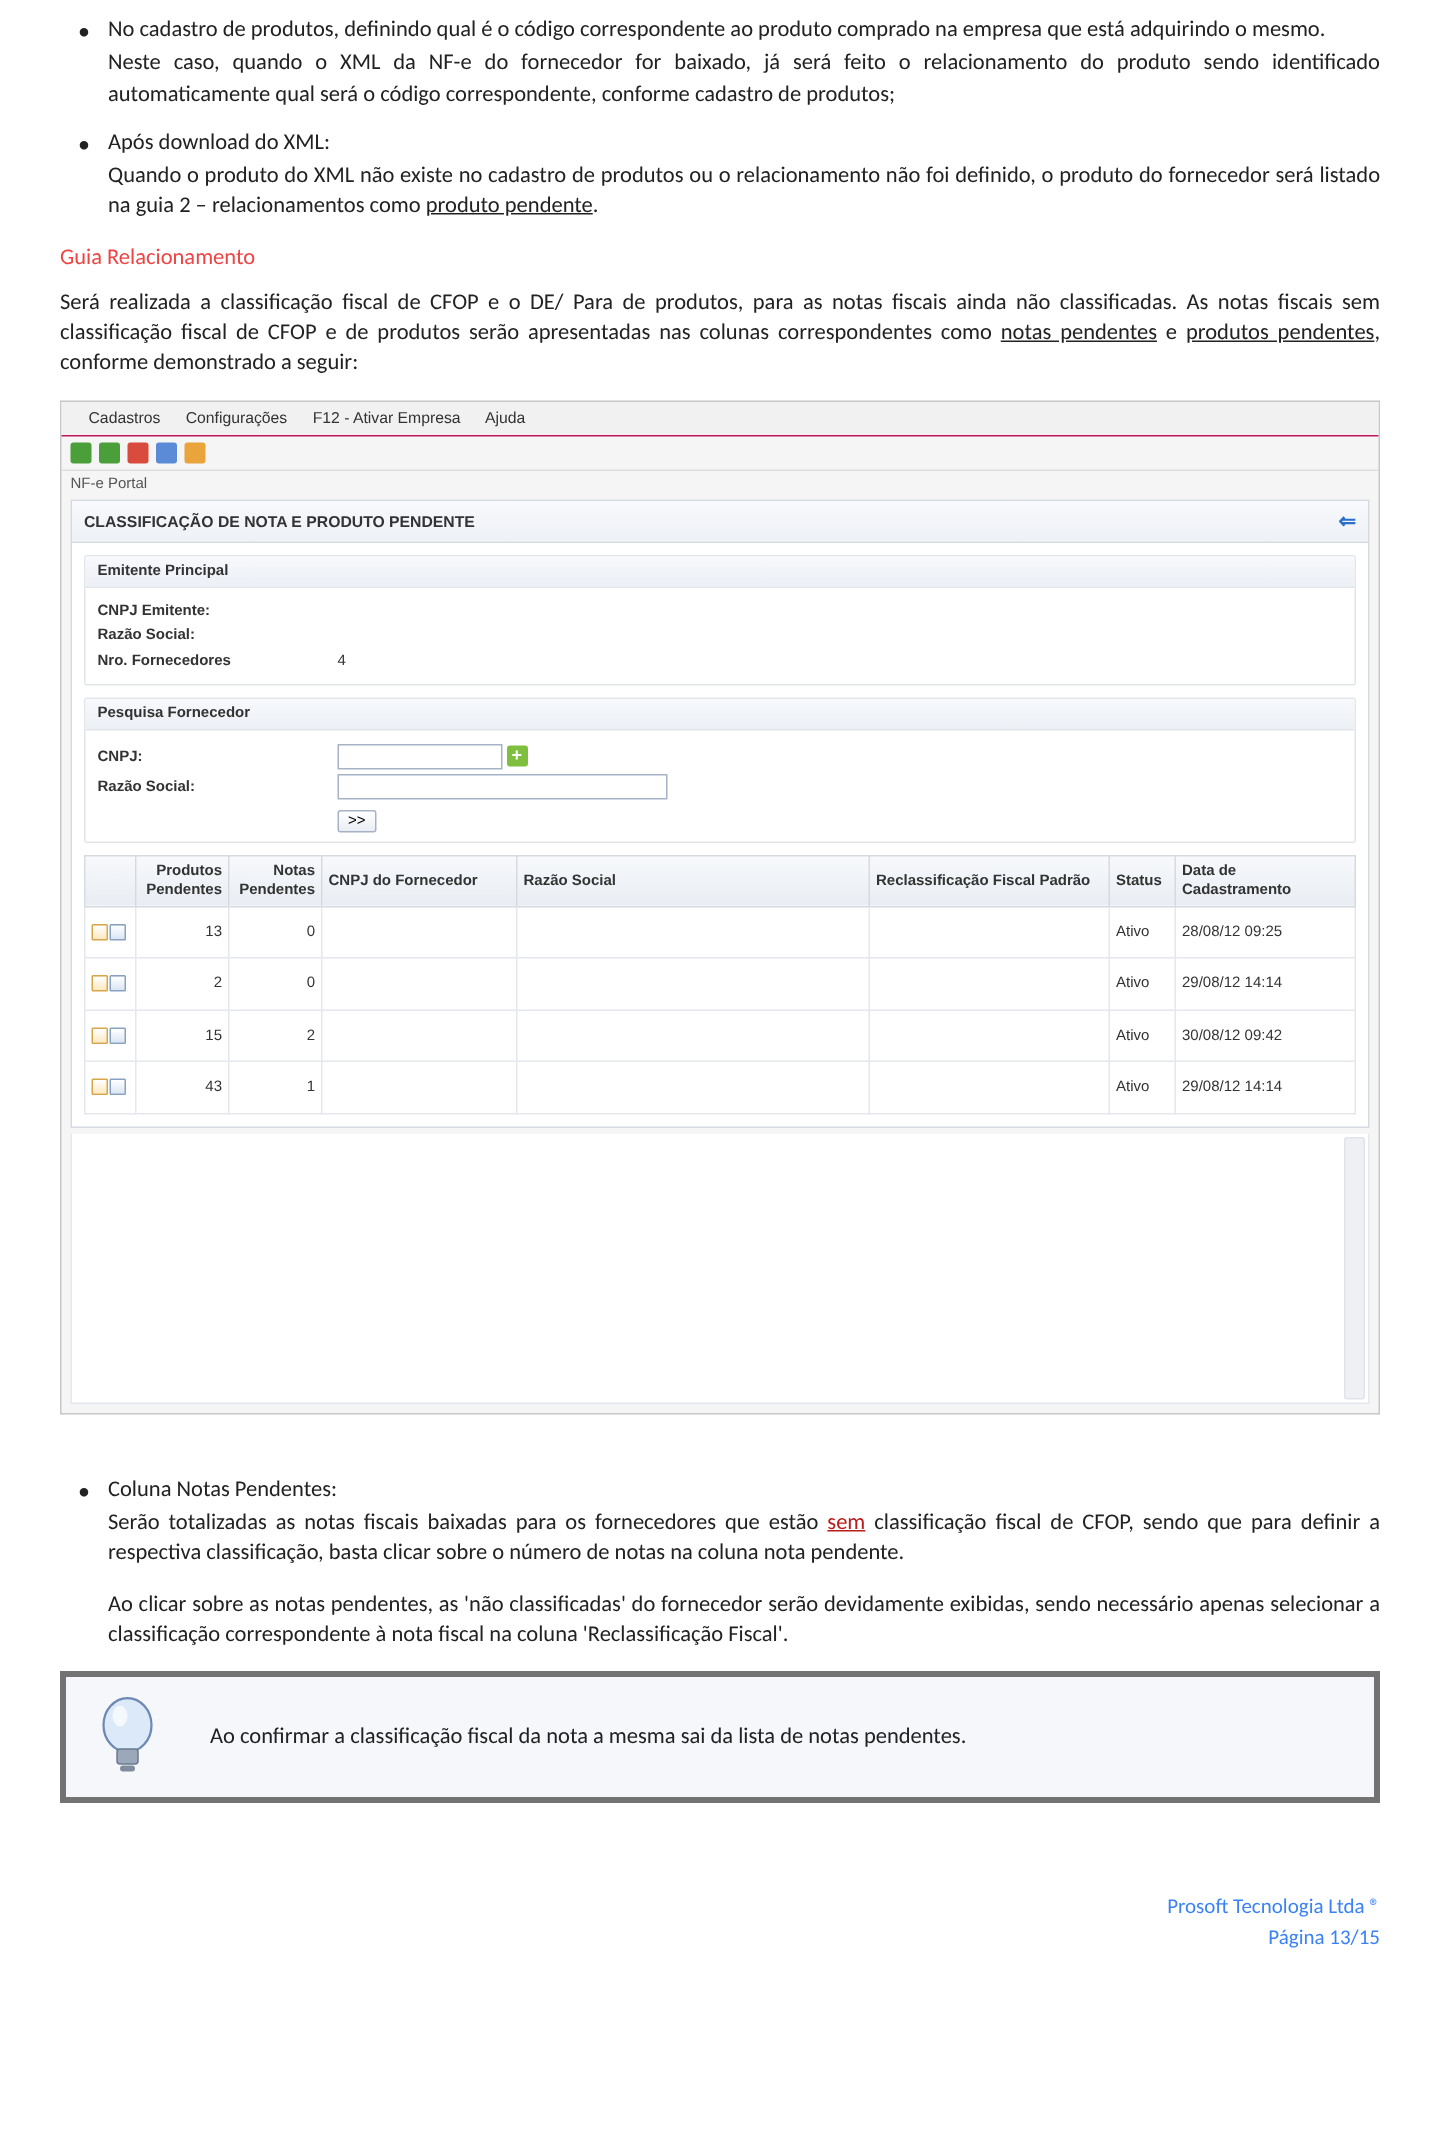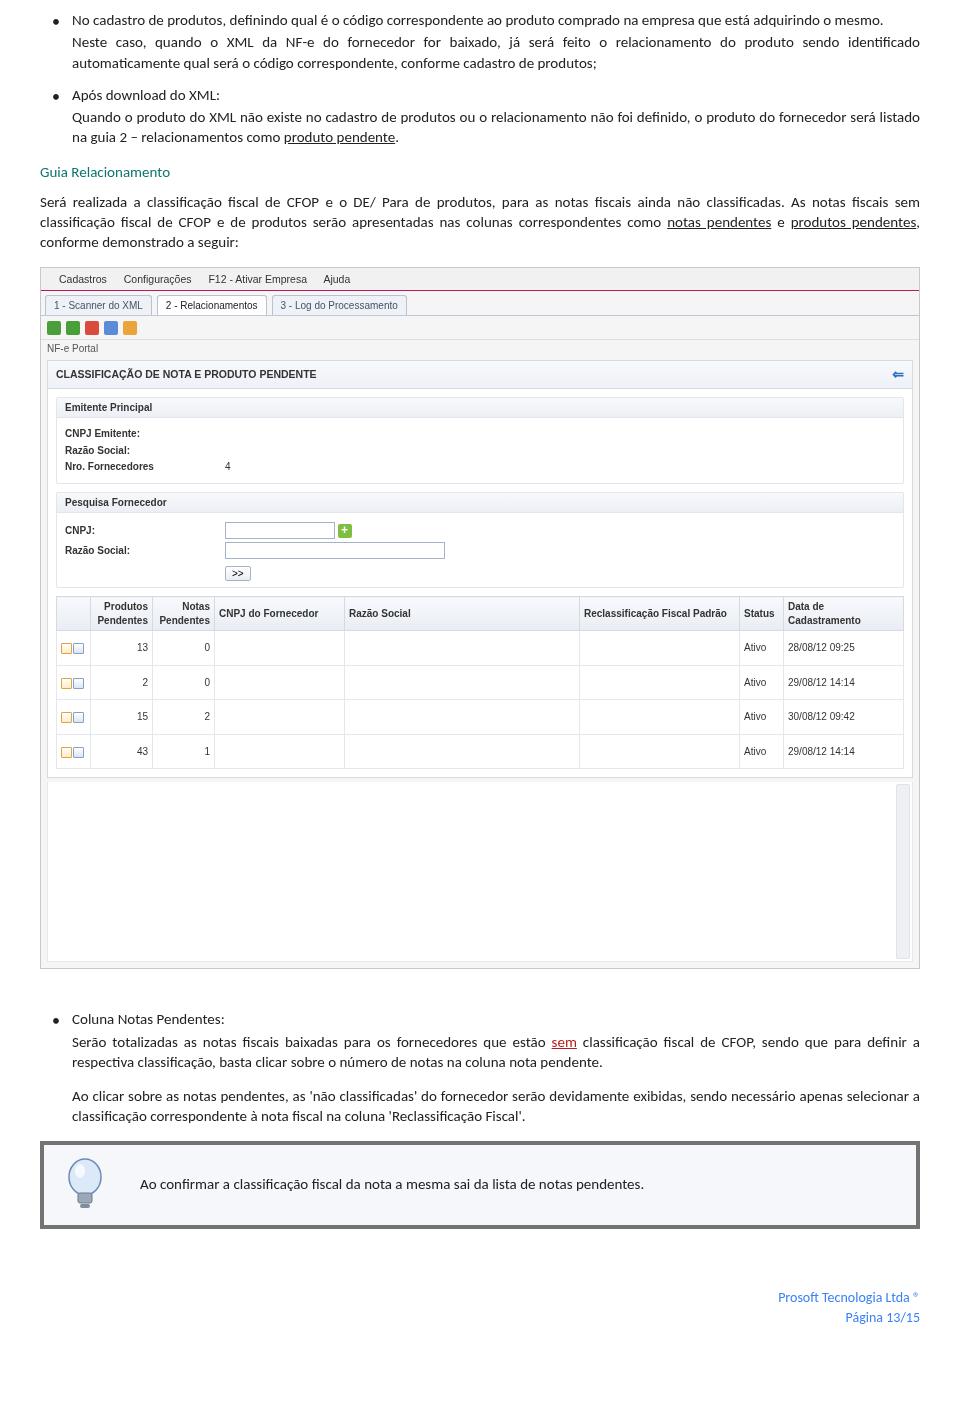--- a/index.html
+++ b/index.html
@@ -14,21 +14,21 @@
   }
   ul { list-style: none; padding-left: 32px; margin-bottom: 14px; }
   ul li { position: relative; text-align: justify; }
   ul li .bullet {
     position: absolute;
     left: -20px;
     top: 1px;
     font-size: 16px;
   }
   .para { text-align: justify; margin-top: 2px; }
-  .section-heading { font-size: 15px; color: #0f766e; margin: 8px 0 10px 0; }
+  .section-heading { font-size: 15px; color: #ef4444; margin: 8px 0 10px 0; }
   .body-para { text-align: justify; margin-bottom: 14px; }
   .uline { text-decoration: underline; }
   .red-uline { color: #b91c1c; text-decoration: underline; }
 
   
   .app {
     border: 1px solid #c8c8c8;
     background: #f5f5f5;
     font-family: Tahoma, Verdana, Arial, sans-serif;
     font-size: 10.5px;
@@ -167,25 +167,20 @@
 <div class="body-para">
   <span>Será realizada a classificação fiscal de CFOP e o DE/ Para de produtos, para as notas fiscais ainda não classificadas. As notas fiscais sem classificação fiscal de CFOP e de produtos serão apresentadas nas colunas correspondentes como </span><span class="uline">notas pendentes</span><span> e </span><span class="uline">produtos pendentes</span><span>, conforme demonstrado a seguir:</span>
 </div>
 
 <div class="app">
   <div class="menubar">
     <span>Cadastros</span>
     <span>Configurações</span>
     <span>F12 - Ativar Empresa</span>
     <span>Ajuda</span>
-  </div>
-  <div class="tabbar">
-    <span class="tab">1 - Scanner do XML</span>
-    <span class="tab active">2 - Relacionamentos</span>
-    <span class="tab">3 - Log do Processamento</span>
   </div>
   <div class="toolbar">
     <span class="tbicon" style="background:#4a9f3a"></span>
     <span class="tbicon" style="background:#4a9f3a"></span>
     <span class="tbicon" style="background:#d94b3d"></span>
     <span class="tbicon" style="background:#5b8bd6"></span>
     <span class="tbicon" style="background:#e9a43b"></span>
   </div>
   <div class="portal-label">NF-e Portal</div>
 

